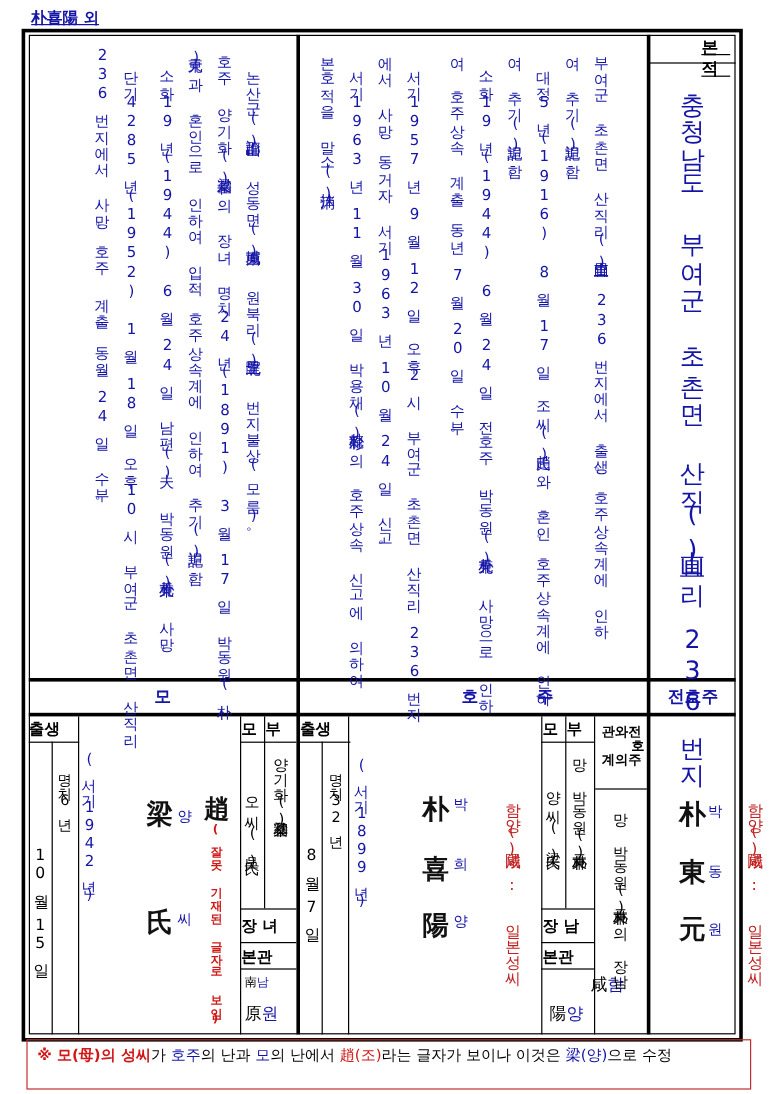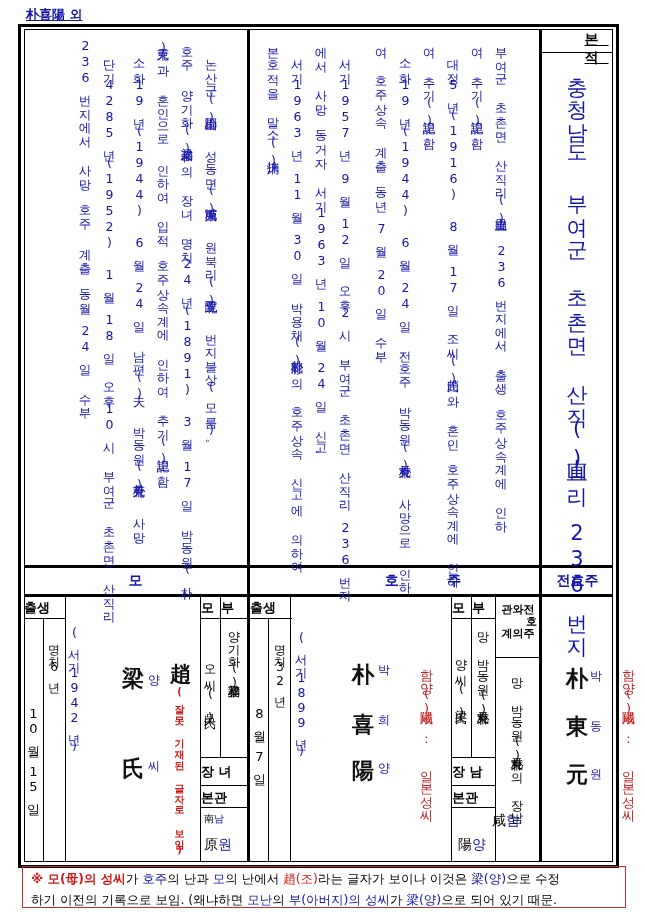--- a/index.html
+++ b/index.html
@@ -138,14 +138,13 @@
 <div class="abs big" style="left:566px; top:664px;">朴</div>
 <div class="abs small-blue" style="left:590px; top:668px;">박</div>
 <div class="abs big" style="left:566px; top:712px;">東</div>
 <div class="abs small-blue" style="left:590px; top:718px;">동</div>
 <div class="abs big" style="left:566px; top:760px;">元</div>
 <div class="abs small-blue" style="left:590px; top:766px;">원</div>
 <div class="abs vt darkred" style="left:620px; top:660px; font-size:13px; line-height:16px;">함양(咸陽) : 일본성씨</div>
 
 <div class="abs note">
   <div><span class="red bold">※ 모(母)의 성씨</span><span>가 </span><span class="blue">호주</span><span>의 난과 </span><span class="blue">모</span><span>의 난에서 </span><span class="red">趙(조)</span><span>라는 글자가 보이나 이것은 </span><span class="blue">梁(양)</span><span>으로 수정</span></div>
-  <div><span>하기 이전의 기록으로 보임. (왜냐하면 </span><span class="blue">모난</span><span>의 </span><span class="blue">부(아버지)의 성씨</span><span>가 </span><span class="blue">梁(양)</span><span>으로 되어 있기 때문.</span></div>
 </div>
 
 </body></html>

